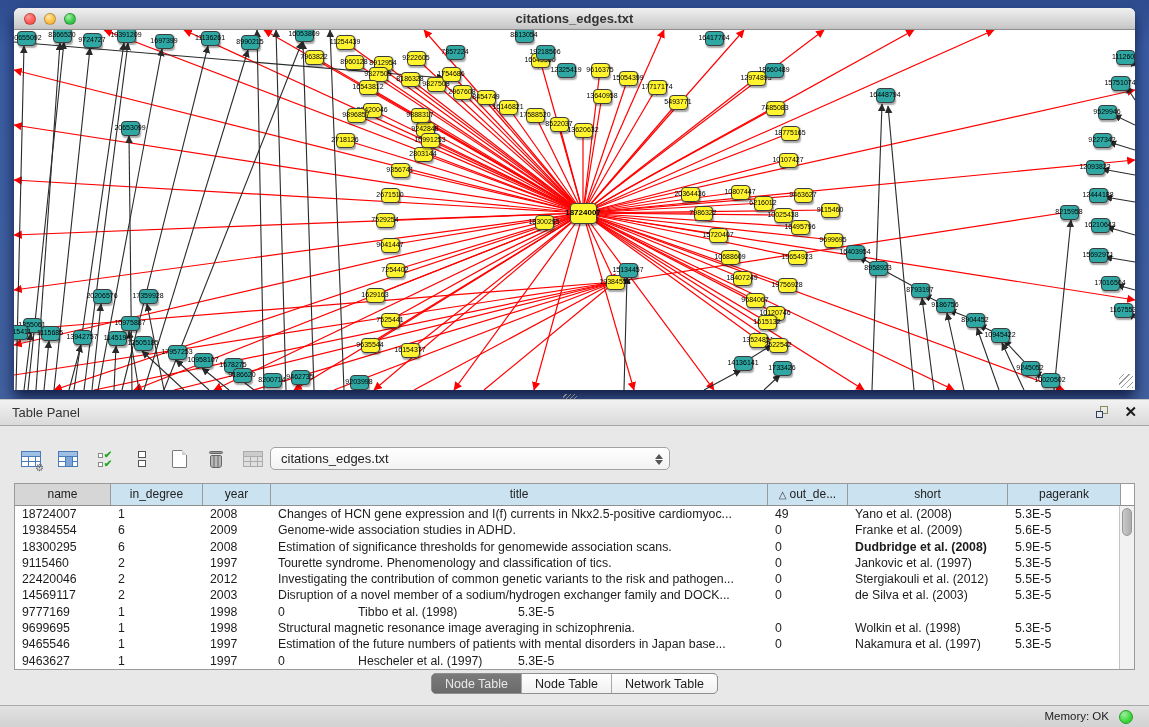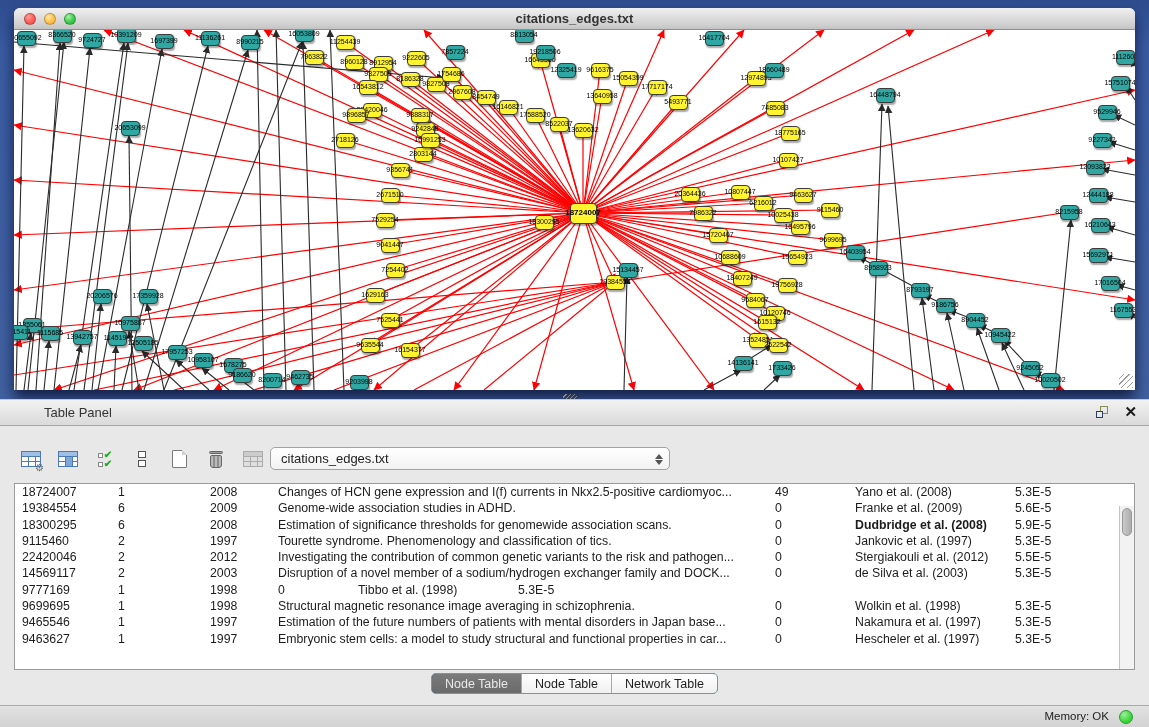--- a/index.html
+++ b/index.html
@@ -35,21 +35,21 @@
     background:repeating-linear-gradient(135deg, transparent 0 3px, #9a9a9a 3px 4px); }
 
   
   .split-grip { position:absolute; left:563px; top:394px; width:14px; height:9px;
     background:repeating-linear-gradient(135deg, transparent 0 2px, #8a8a8a 2px 3px); }
 
   
   .table-panel { position:absolute; left:0; top:399px; width:1149px; height:328px;
     background:#e8e8e8; }
   .panel-header { height:27px; background:linear-gradient(180deg,#f2f2f2,#dadada);
-    border-top:1px solid #c8c8c8; border-bottom:1px solid #a6a6a6; position:relative;padding-left:32px; }
+    border-top:1px solid #c8c8c8; border-bottom:1px solid #a6a6a6; position:relative; }
   .panel-title { font-size:13px; color:#333; line-height:26px; padding-left:12px; }
   .panel-actions { position:absolute; right:12px; top:5px; display:flex; gap:14px; align-items:center; }
   .float-ic { position:relative; width:14px; height:14px; }
   .float-ic .sq1 { position:absolute; left:4px; top:1px; width:8px; height:8px; border:1.5px solid #8b8b55; }
   .float-ic .sq2 { position:absolute; left:0; top:6px; width:7px; height:7px; border:1.5px solid #2c3e66; background:#e8e8e8; }
   .close-ic { font-size:15px; font-weight:bold; color:#1a1a1a; line-height:14px; cursor:default; }
 
   .toolbar { position:absolute; left:18px; top:46px; height:28px; display:flex; align-items:center; gap:11px; }
   .tbtn { width:26px; height:24px; display:flex; align-items:center; justify-content:center; position:relative; }
   .grid-ic { width:20px; height:16px; border:1px solid #4a7ab8; background:
@@ -598,20 +598,29 @@
 
   <div class="table-select">
     <span>citations_edges.txt</span>
     <span class="stepper">
         <i class="up"></i>
         <i class="down"></i>
       </span>
   </div>
 
   <div class="data-table">
+    <div class="thead" id="thead">
+        <div class="th name-col" style="width: 96px;">name</div>
+        <div class="th" style="width: 92px;">in_degree</div>
+        <div class="th" style="width: 68px;">year</div>
+        <div class="th" style="width: 497px;">title</div>
+        <div class="th" style="width: 80px;"><span class="sort-tri">△</span>out_de...</div>
+        <div class="th" style="width: 160px;">short</div>
+        <div class="th" style="width: 113px;">pagerank</div>
+      </div>
     <div class="tbody" id="tbody">
         <div class="tr">
           <div class="td" style="width: 96px;">18724007</div>
           <div class="td" style="width: 92px;">1</div>
           <div class="td" style="width: 68px;">2008</div>
           <div class="td" style="width: 497px;">Changes of HCN gene expression and I(f) currents in Nkx2.5-positive cardiomyoc...</div>
           <div class="td" style="width: 80px;">49</div>
           <div class="td" style="width: 160px;">Yano et al. (2008)</div>
           <div class="td" style="width: 113px;">5.3E-5</div>
         </div>
@@ -683,21 +692,20 @@
           <div class="td" style="width: 68px;">1997</div>
           <div class="td" style="width: 497px;">Estimation of the future numbers of patients with mental disorders in Japan base...</div>
           <div class="td" style="width: 80px;">0</div>
           <div class="td" style="width: 160px;">Nakamura et al. (1997)</div>
           <div class="td" style="width: 113px;">5.3E-5</div>
         </div>
         <div class="tr">
           <div class="td" style="width: 96px;">9463627</div>
           <div class="td" style="width: 92px;">1</div>
           <div class="td" style="width: 68px;">1997</div>
-          <div class="td" style="width: 497px;">Embryonic stem cells: a model to study structural and functional properties in car...</div>
           <div class="td" style="width: 80px;">0</div>
           <div class="td" style="width: 160px;">Hescheler et al. (1997)</div>
           <div class="td" style="width: 113px;">5.3E-5</div>
         </div>
       </div>
     <div class="vscroll">
         <div class="thumb"></div>
       </div>
   </div>
 

